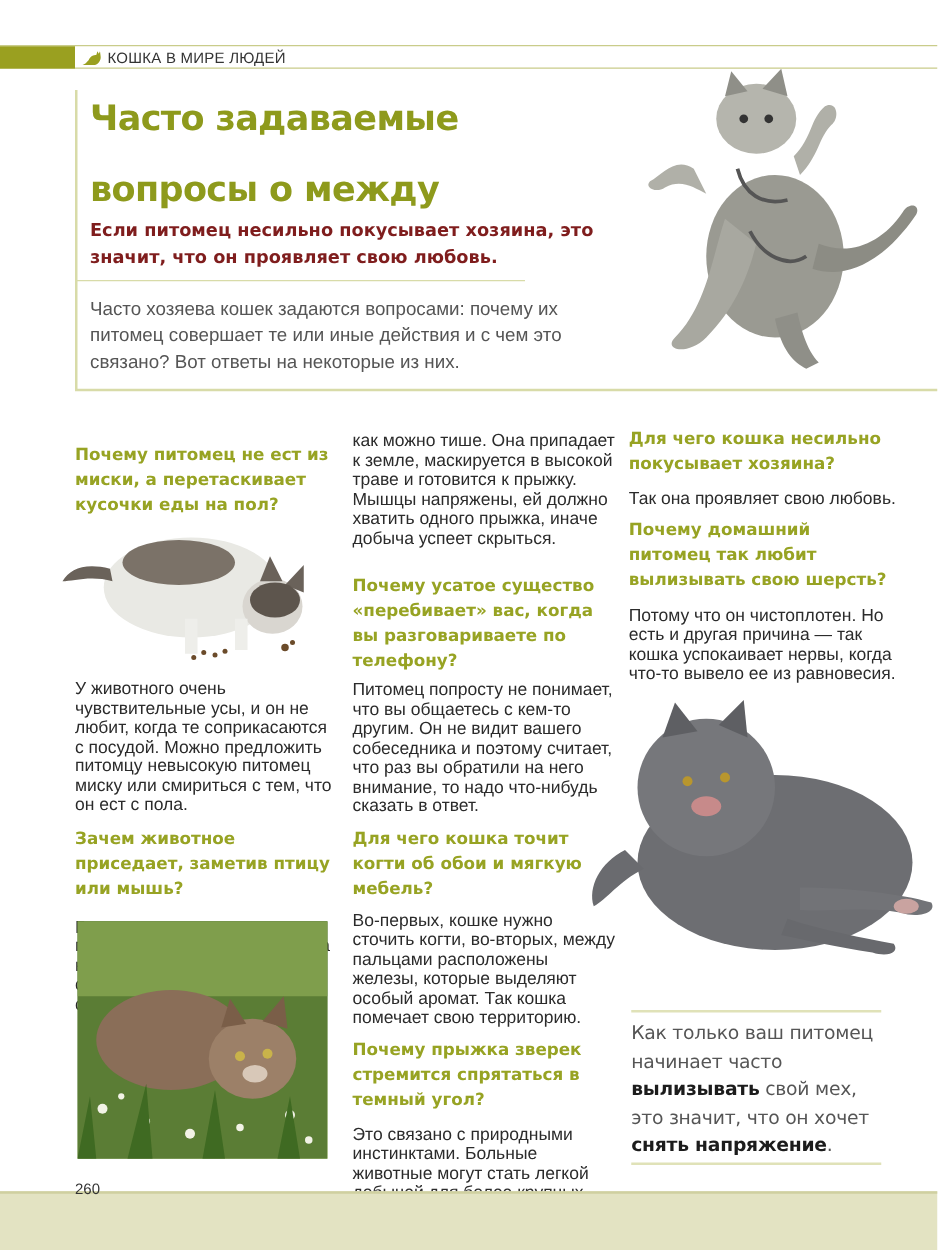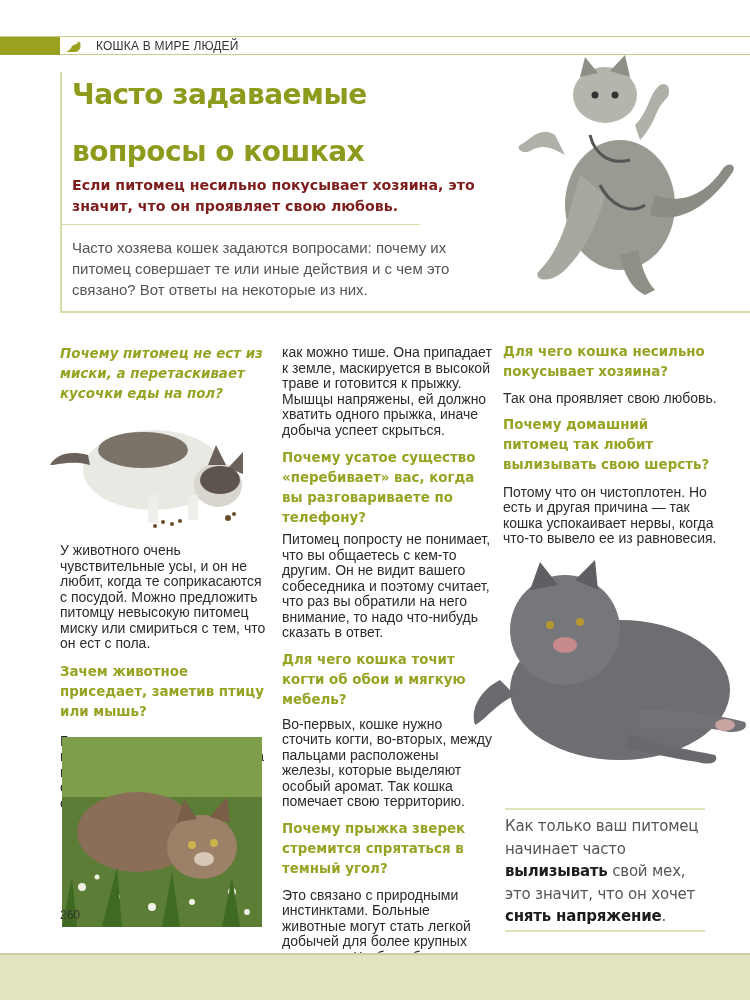--- a/index.html
+++ b/index.html
@@ -3,21 +3,21 @@
 <meta charset="utf-8">
 <style>
   html, body { margin: 0; padding: 0; }
   body {
     width: 750px; height: 1000px; position: relative; overflow: hidden;
     background: #ffffff; font-family: "Liberation Sans", sans-serif; color: #2a2a2a;
   }
   .topline { position: absolute; left: 0; top: 36px; width: 750px; height: 1px; background: #c9cc8a; }
   .header-bar-green { position: absolute; left: 0; top: 37px; width: 60px; height: 18px; background: #9aa020; }
   .header-bar-line { position: absolute; left: 60px; top: 54px; width: 690px; height: 1px; background: #c9cc8a; }
-  .header-label { position: absolute; left: 64px; top: 37px; height: 18px; display: flex; align-items: center; gap: 14px;
+  .header-label { position: absolute; left: 64px; top: 37px; height: 18px; display: flex; align-items: center; gap: 4px;
     font-size: 12px; color: #333; letter-spacing: 0.2px; }
   .header-label svg { width: 18px; height: 14px; }
 
   .title-rule { position: absolute; left: 60px; top: 72px; width: 2px; height: 240px; background: #d8dba8; }
   .box-bottom { position: absolute; left: 60px; top: 311px; width: 690px; height: 2px; background: #d8dba8; }
   .box-mid { position: absolute; left: 60px; top: 224px; width: 360px; height: 1px; background: #d8dba8; }
 
   .title { position: absolute; left: 72px; top: 66px; width: 430px; margin: 0;
     font-family: "DejaVu Sans", sans-serif; font-weight: bold; font-size: 28px; line-height: 57px; color: #8e9a1c; letter-spacing: -0.5px; }
   .lead { position: absolute; left: 72px; top: 175px; width: 440px; margin: 0;
@@ -35,63 +35,63 @@
   .cat3 { left: 62px; top: 737px; width: 200px; height: 190px; background: linear-gradient(160deg,#6b8a3d 0%,#4f7530 45%,#8fae55 100%); }
   .cat4 { left: 470px; top: 560px; width: 280px; height: 210px; }
 
   .quote-top { position: absolute; left: 505px; top: 808px; width: 200px; height: 2px; background: #e0e2b8; }
   .quote-bottom { position: absolute; left: 505px; top: 930px; width: 200px; height: 2px; background: #e0e2b8; }
   .quote { position: absolute; left: 505px; top: 815px; width: 205px; margin: 0;
     font-family: "DejaVu Sans", sans-serif; font-size: 15px; line-height: 22.5px; color: #555; letter-spacing: -0.2px; }
   .quote b { color: #1c1c1c; }
 
   .footer { position: absolute; left: 0; top: 953px; width: 750px; height: 47px; background: #e3e3c2; border-top: 2px solid #cfd0a0; }
-  .page-num { position: absolute; left: 60px; top: 908px; font-size: 12px; color: #333; }
+  .page-num { position: absolute; left: 60px; top: 944px; font-size: 12px; color: #333; }
 </style>
 </head>
 <body>
 
 <div class="topline"></div>
 <div class="header-bar-green"></div>
 <div class="header-bar-line"></div>
 <div class="header-label">
   <svg viewBox="0 0 18 14">
     <path d="M1 13 C4 13 5 11 7 9 C8 6 11 5 13 5 L14 2 L15 4 L16 2 L16.5 6 C17 9 15 12 12 13 Z" fill="#9aa020"></path>
   </svg>
   <span>КОШКА В МИРЕ ЛЮДЕЙ</span>
 </div>
 
 <div class="title-rule"></div>
 <div class="box-mid"></div>
 <div class="box-bottom"></div>
 
 <h1 class="title">
   <span>Часто задаваемые</span><br>
-  <span>вопросы о кошках</span>
+  <span>вопросы о между</span>
 </h1>
 <p class="lead">Если питомец несильно покусывает хозяина, это значит, что он проявляет свою любовь.</p>
 <p class="intro">Часто хозяева кошек задаются вопросами: почему их питомец совершает те или иные действия и с чем это связано? Вот ответы на некоторые из них.</p>
 
 <svg class="photo cat1" viewBox="0 0 270 245">
   <ellipse cx="150" cy="150" rx="55" ry="65" fill="#9a9a92"></ellipse>
   <path d="M110 120 C100 150 95 190 70 215 C60 225 80 230 95 215 C120 190 130 160 135 140 Z" fill="#a8a8a0"></path>
   <path d="M180 160 C210 170 240 150 262 118 C268 110 258 105 252 115 C235 140 210 150 185 140 Z" fill="#8c8c84"></path>
   <ellipse cx="135" cy="40" rx="32" ry="28" fill="#b5b5ad"></ellipse>
   <path d="M110 22 L115 2 L128 18 Z" fill="#8f8f88"></path>
   <path d="M140 16 L155 0 L160 22 Z" fill="#8f8f88"></path>
   <circle cx="125" cy="40" r="3.5" fill="#333"></circle>
   <circle cx="145" cy="40" r="3.5" fill="#333"></circle>
   <path d="M165 70 C180 55 178 40 190 30 C200 25 202 40 195 45 C185 55 185 70 170 85 Z" fill="#b0b0a8"></path>
   <path d="M85 80 C70 70 60 85 50 90 C45 95 55 100 62 95 C75 88 85 95 95 100 Z" fill="#b0b0a8"></path>
   <path d="M150 200 C155 225 165 235 175 240 L185 235 C175 225 170 205 168 195 Z" fill="#8f8f88"></path>
   <path d="M120 80 C125 100 140 110 160 105" stroke="#555" stroke-width="3" fill="none"></path>
   <path d="M130 130 C140 150 160 160 175 150" stroke="#555" stroke-width="3" fill="none"></path>
 </svg>
 
-<div class="col" style="left:60px; top:344px;font-style:italic;">
+<div class="col" style="left:60px; top:355px;">
   <p class="q">Почему питомец не ест из миски, а перетаскивает кусочки еды на пол?</p>
 </div>
 
 <svg class="photo cat2" viewBox="0 0 220 120">
   <ellipse cx="105" cy="60" rx="70" ry="40" fill="#e9e9e4"></ellipse>
   <path d="M40 45 C20 40 8 45 2 55 C10 55 25 50 42 55 Z" fill="#6a625a"></path>
   <ellipse cx="95" cy="40" rx="45" ry="18" fill="#7b7268"></ellipse>
   <ellipse cx="170" cy="75" rx="24" ry="22" fill="#d9d6d0"></ellipse>
   <path d="M160 55 L168 35 L178 55 Z" fill="#6a625a"></path>
   <path d="M180 58 L195 42 L195 64 Z" fill="#6a625a"></path>
@@ -135,21 +135,21 @@
   <g fill="#3f6a22">
     <path d="M0 190 L10 140 L15 190 Z"></path>
       <path d="M40 190 L55 130 L60 190 Z"></path>
       <path d="M100 190 L110 135 L118 190 Z"></path>
     <path d="M160 190 L170 140 L178 190 Z"></path>
   </g>
 </svg>
 
 <div class="col" style="left:282px; top:345px;">
   <p class="a">как можно тише. Она припадает к земле, маскируется в высокой траве и готовится к прыжку. Мышцы напряжены, ей должно хватить одного прыжка, иначе добыча успеет скрыться.</p>
-  <p class="q" style="margin-top:10px;">Почему усатое существо «перебивает» вас, когда вы разговариваете по телефону?</p>
+  <p class="q" style="margin-top:22px;">Почему усатое существо «перебивает» вас, когда вы разговариваете по телефону?</p>
   <p class="a" style="margin-top:4px;">Питомец попросту не понимает, что вы общаетесь с кем-то другим. Он не видит вашего собеседника и поэтому считает, что раз вы обратили на него внимание, то надо что-нибудь сказать в ответ.</p>
   <p class="q" style="margin-top:9px;">Для чего кошка точит когти об обои и мягкую мебель?</p>
   <p class="a" style="margin-top:7px;">Во-первых, кошке нужно сточить когти, во-вторых, между пальцами расположены железы, которые выделяют особый аромат. Так кошка помечает свою территорию.</p>
   <p class="q" style="margin-top:9px;">Почему прыжка зверек стремится спрятаться в темный угол?</p>
   <p class="a" style="margin-top:9px;">Это связано с природными инстинктами. Больные животные могут стать легкой добычей для более крупных хищников. Чтобы избежать потенциальной опасности, кошка прячется как можно дальше.</p>
 </div>
 
 <div class="col" style="left:503px; top:342px; width:215px;">
   <p class="q">Для чего кошка несильно покусывает хозяина?</p>
   <p class="a" style="margin-top:9px;">Так она проявляет свою любовь.</p>

